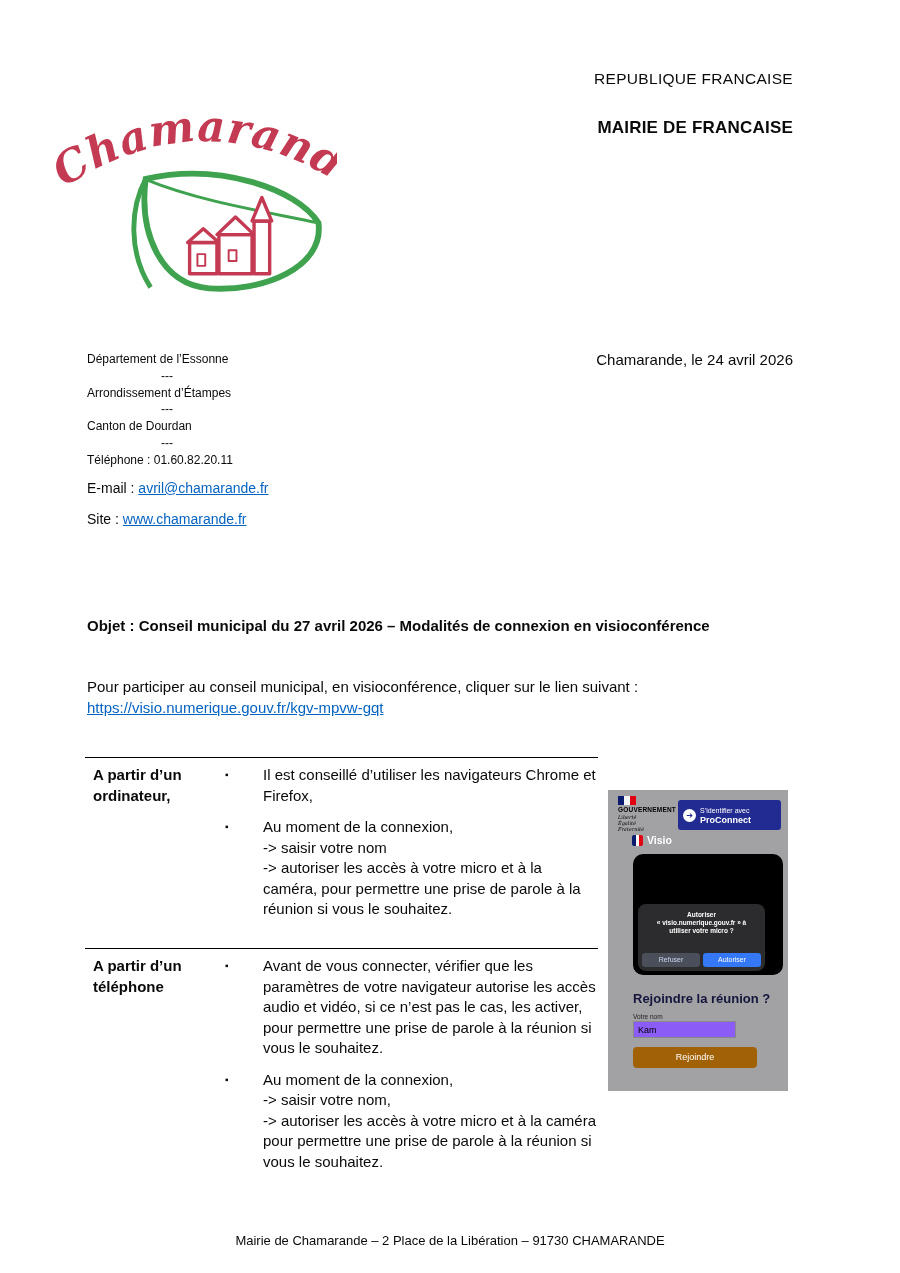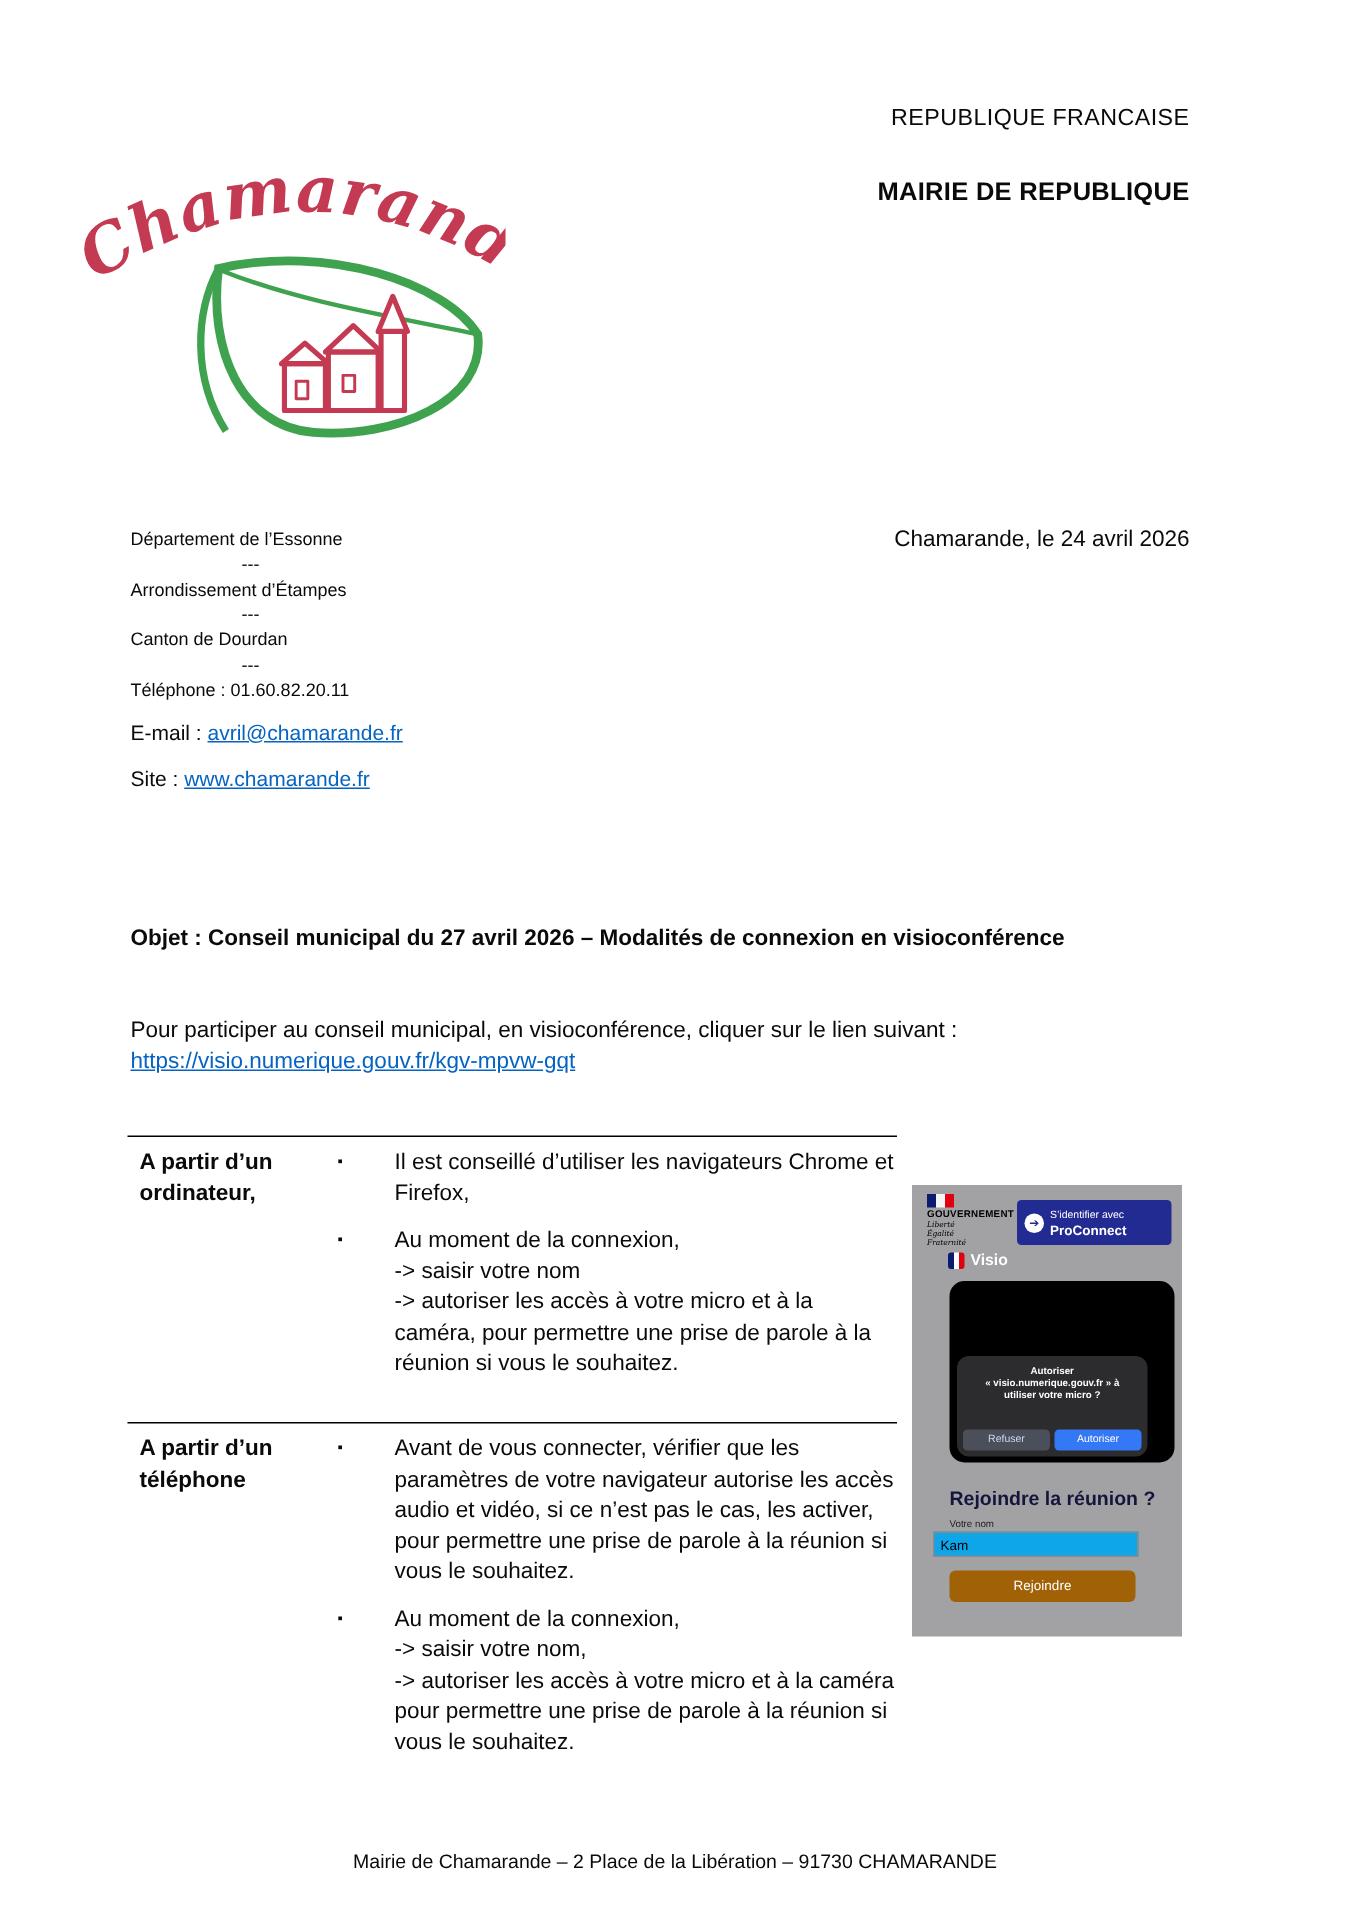--- a/index.html
+++ b/index.html
@@ -64,32 +64,32 @@
   .cam { position:absolute; left:25px; top:64px; width:150px; height:121px; background:#000; border-radius:10px; }
   .dialog { position:absolute; left:5px; top:50px; width:127px; height:67px; background:#2c2c2e;
             border-radius:8px; padding-top:7px; }
   .dlg-text { color:#fff; font-size:6.5px; line-height:8px; font-weight:600; text-align:center; white-space:pre-line; }
   .dlg-btns { position:absolute; left:4px; right:4px; bottom:4px; display:flex; gap:3px; }
   .dlg-refuse, .dlg-allow { flex:1; height:14px; border-radius:3px; font-size:7px; line-height:14px; text-align:center; }
   .dlg-refuse { background:#4a4f59; color:#cdd6f4; }
   .dlg-allow  { background:#3478f6; color:#ffffff; }
   .join-title { position:absolute; left:25px; top:201px; font-size:13px; font-weight:bold; color:#14143c; }
   .name-label { position:absolute; left:25px; top:223px; font-size:6.5px; color:#222; }
-  .name-input { position:absolute; left:14px; top:231px; width:137px; height:17px; background:#0ea5e9;
+  .name-input { position:absolute; left:25px; top:231px; width:103px; height:17px; background:#8b5cf6;
                 border:1px solid #8a8a8a; font-size:9px; padding:0 4px; font-family:"Liberation Sans",sans-serif; }
   .join-btn { position:absolute; left:25px; top:257px; width:124px; height:21px; background:#a16207;
               border-radius:4px; color:#fff; font-size:9px; line-height:21px; text-align:center; }
 
   .footer { top:1233px; left:0; width:900px; text-align:center; font-size:13px; }
 </style>
 </head>
 <body>
 
 <div class="abs republic">REPUBLIQUE FRANCAISE</div>
-<div class="abs mairie">MAIRIE DE REPUBLIQUE</div>
+<div class="abs mairie">MAIRIE DE FRANCAISE</div>
 
 <div class="abs logo">
   <svg width="285" height="205" viewBox="0 0 290 210">
     <defs>
       <path id="logoArc" d="M 8 96 Q 148 2 288 86" fill="none"></path>
     </defs>
 
     <g>
       <path d="M 95 85 C 170 68, 250 95, 272 130 C 278 176, 215 201, 160 197 C 110 193, 88 140, 95 85 Z" fill="#ffffff" stroke="#3fa24e" stroke-width="6"></path>
       <path d="M 95 85 C 79 115, 77 160, 100 196" fill="none" stroke="#3fa24e" stroke-width="5"></path>

